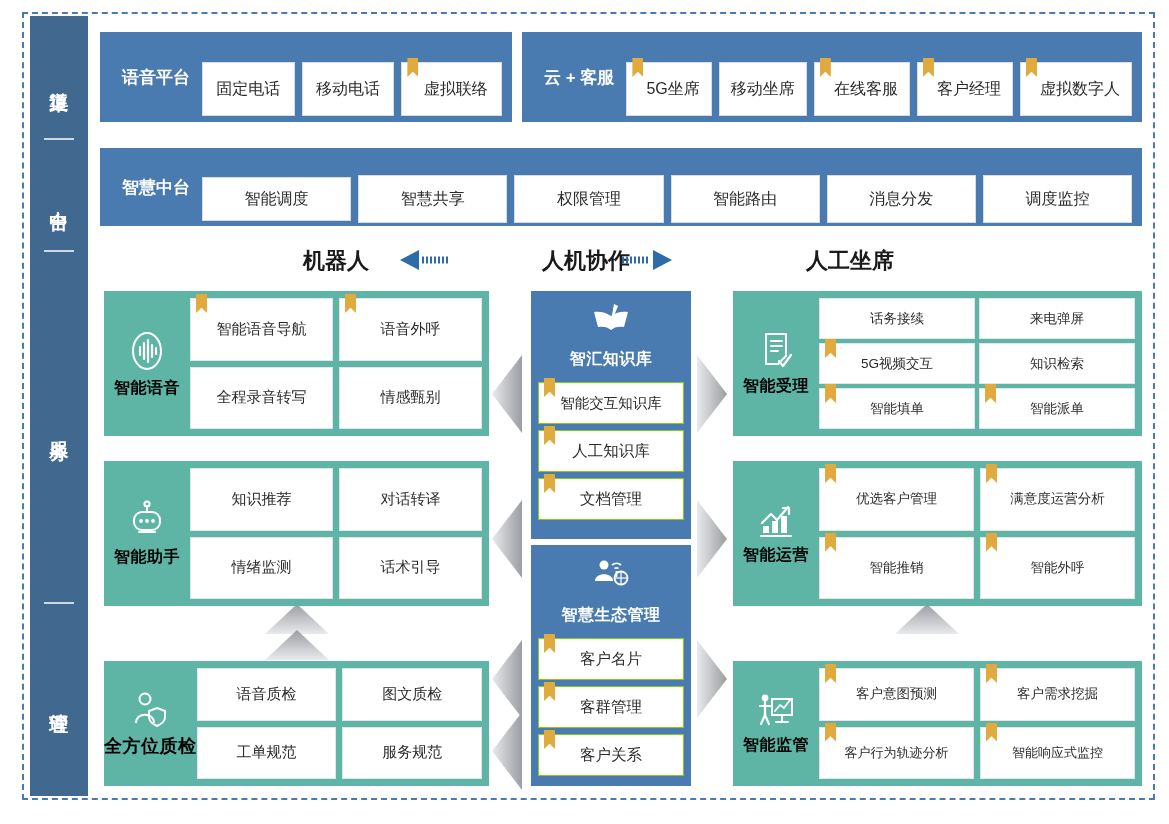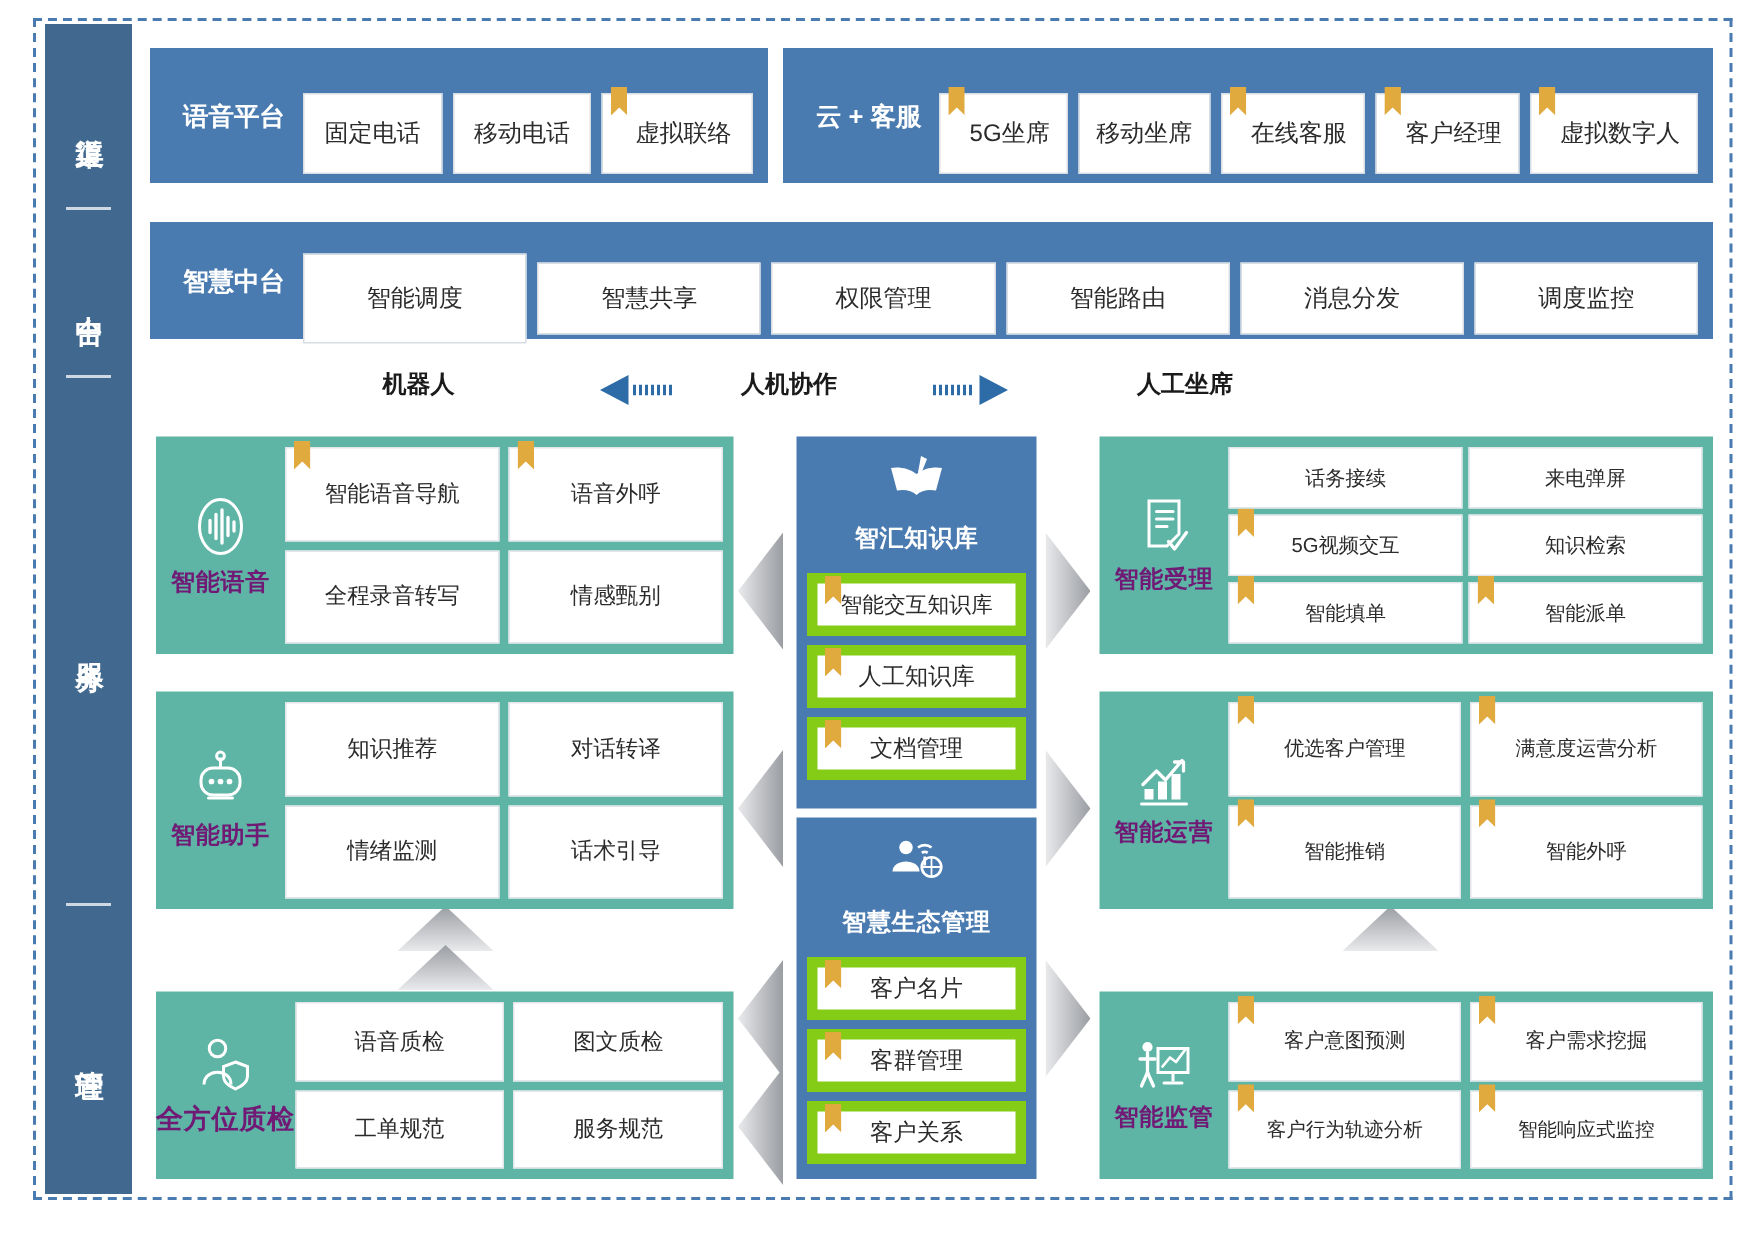--- a/index.html
+++ b/index.html
@@ -102,25 +102,26 @@
   .chip.ribboned .chip-text { padding-left: 8px; }
 
   
   .col-heads {
     position: absolute;
     left: 100px; top: 240px;
     width: 1040px; height: 42px;
   }
   .col-head {
     position: absolute;
-    font-size: 16px;
+    font-size: 22px;
     font-weight: bold;
     color: #1a1a1a;
     white-space: nowrap;
     top: 6px;
+    margin-left: 48px;
   }
   .dash-arrow {
     position: absolute;
     top: 10px;
     width: 52px; height: 20px;
   }
 
   
   .panel {
     position: absolute;
@@ -132,21 +133,21 @@
   .panel-side {
     flex: 0 0 86px;
     display: flex;
     flex-direction: column;
     align-items: center;
     justify-content: center;
     gap: 4px;
     padding: 4px 0;
   }
   .panel-side-name {
-    color: #701a75;
+    color: #000000;
     font-size: 16px;
     font-weight: bold;
     white-space: nowrap;
     letter-spacing: 0.5px;
   }
   .panel-side-name.wide { font-size: 18px; }
 
   .panel-grid {
     flex: 1 1 auto;
     display: grid;
@@ -185,21 +186,21 @@
   }
   .cpanel-title {
     color: #ffffff;
     font-size: 16px;
     font-weight: bold;
     letter-spacing: 0.5px;
   }
   .crow {
     position: relative;
     background: #ffffff;
-    border: 7px solid #84cc16;
+    border: 1px solid #84cc16;
     height: 42px;
     display: flex;
     align-items: center;
     justify-content: center;
     font-size: 15.5px;
     color: #2b2b2b;
     white-space: nowrap;
   }
 
   
@@ -272,21 +273,21 @@
       <span class="chip-text">客户经理</span>
     </div>
     <div class="chip ribboned">
       <span class="ribbon"></span>
       <span class="chip-text">虚拟数字人</span>
     </div>
   </div>
 
   <div class="bar-row" style="left:100px; top:148px; width:1042px; height:78px;">
     <span class="bar-title">智慧中台</span>
-    <div class="chip" style="height:60px">
+    <div class="chip" style="height:44px">
       <span class="chip-text">智能调度</span>
       </div>
     <div class="chip" style="height:48px">
       <span class="chip-text">智慧共享</span>
       </div>
     <div class="chip" style="height:48px">
       <span class="chip-text">权限管理</span>
       </div>
     <div class="chip" style="height:48px">
       <span class="chip-text">智能路由</span>

